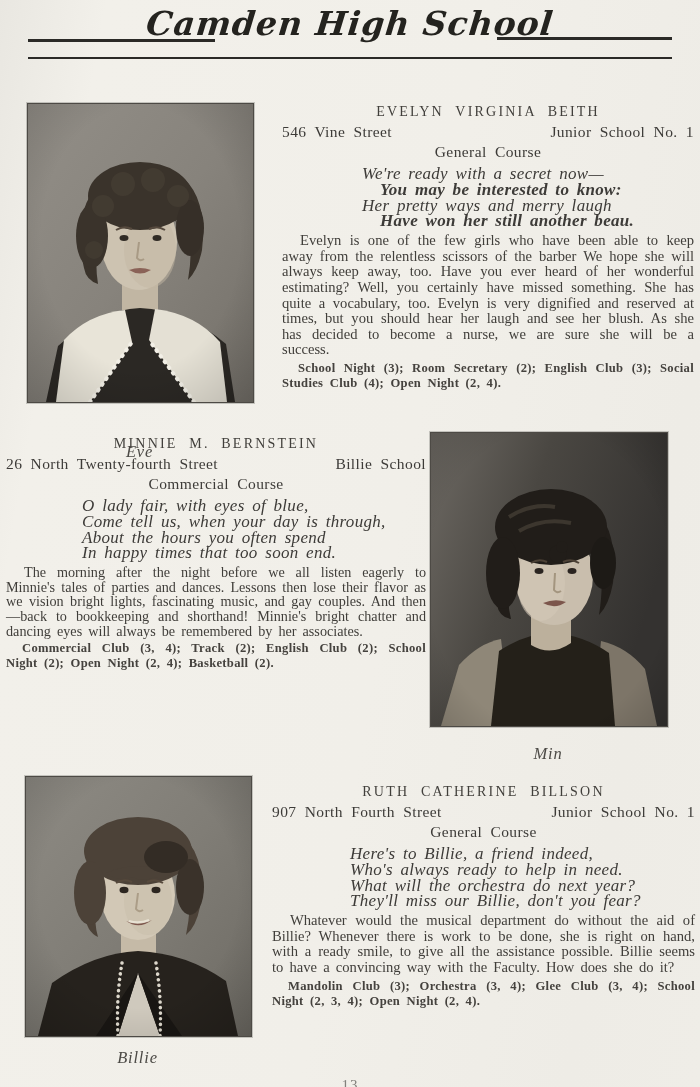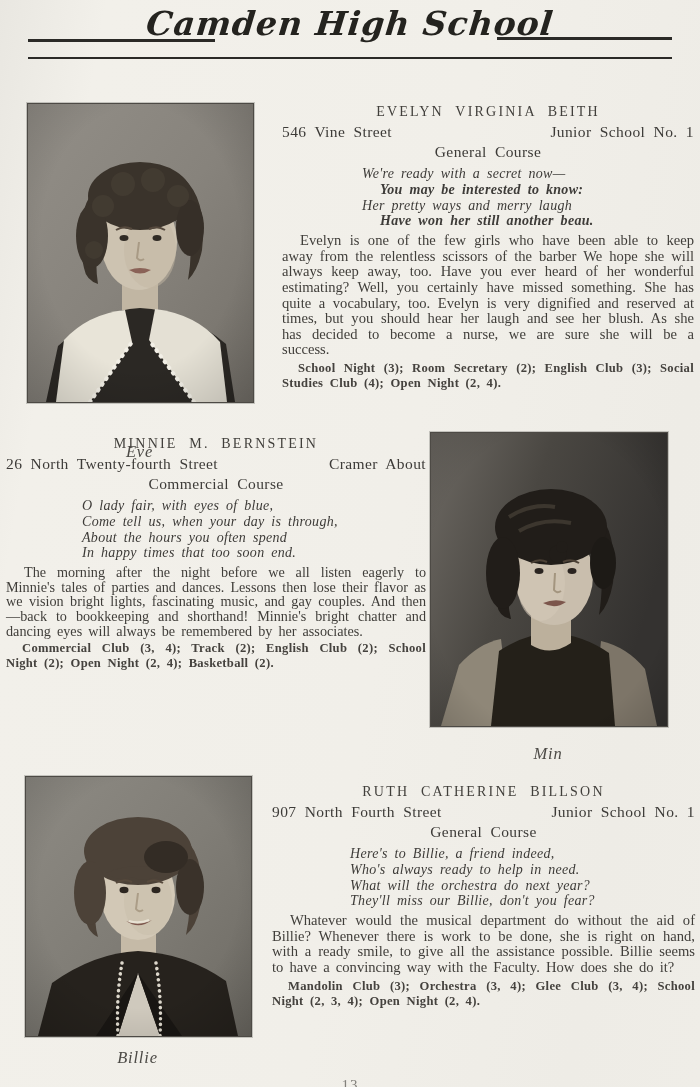--- a/index.html
+++ b/index.html
@@ -36,21 +36,21 @@
   .t3{left:272px;top:784px;width:423px;}
   .sname{
     margin:0;text-align:center;font-size:14px;font-weight:500;
     letter-spacing:2.2px;word-spacing:6px;color:#413f3b;
   }
   .addr{
     display:flex;justify-content:space-between;
     font-size:15.5px;margin-top:3px;word-spacing:4px;letter-spacing:.4px;
   }
   .course{text-align:center;font-size:15.5px;margin-top:2px;word-spacing:4px;letter-spacing:.4px;}
-  .poem{font-style:italic;font-size:14px;line-height:15.8px;margin-top:5px;letter-spacing:.3px;word-spacing:3px;}
+  .poem{font-style:italic;font-size:17px;line-height:15.8px;margin-top:5px;letter-spacing:.3px;word-spacing:3px;}
   .t1 .poem{margin-left:80px;}
   .t2 .poem{margin-left:76px;}
   .t3 .poem{margin-left:78px;}
   .pl.ind{margin-left:18px;font-weight:bold;}
   .bio{
     margin:4px 0 0 0;font-size:14.6px;line-height:15.6px;
     text-align:justify;text-indent:18px;word-spacing:2.5px;color:#403e3a;
   }
   .t2 .bio{font-size:14.2px;line-height:14.6px;}
   .acts{
@@ -142,21 +142,21 @@
     </div>
     <p class="bio">Evelyn is one of the few girls who have been able to keep away from the relentless scissors of the barber We hope she will always keep away, too.  Have you ever heard of her wonderful estimating?  Well, you certainly have missed something.  She has quite a vocabulary, too.  Evelyn is very dignified and reserved at times, but you should hear her laugh and see her blush.  As she has decided to become a nurse, we are sure she will be a success.</p>
     <p class="acts">School Night (3); Room Secretary (2); English Club (3); Social Studies Club (4); Open Night (2, 4).</p>
   </div>
   <div class="caption c1">Eve</div>
 
   <div class="txt t2">
     <h2 class="sname">MINNIE M. BERNSTEIN</h2>
     <div class="addr">
       <span>26 North Twenty-fourth Street</span>
-      <span>Cramer About</span>
+      <span>Billie School</span>
     </div>
     <div class="course">Commercial Course</div>
     <div class="poem">
       <div class="pl">O lady fair, with eyes of blue,</div>
       <div class="pl">Come tell us, when your day is through,</div>
       <div class="pl">About the hours you often spend</div>
       <div class="pl">In happy times that too soon end.</div>
     </div>
     <p class="bio">The morning after the night before we all listen eagerly to Minnie's tales of parties and dances.  Lessons then lose their flavor as we vision bright lights, fascinating music, and gay couples.  And then—back to bookkeeping and shorthand!  Minnie's bright chatter and dancing eyes will always be remembered by her associates.</p>
     <p class="acts">Commercial Club (3, 4); Track (2); English Club (2); School Night (2); Open Night (2, 4); Basketball (2).</p>

